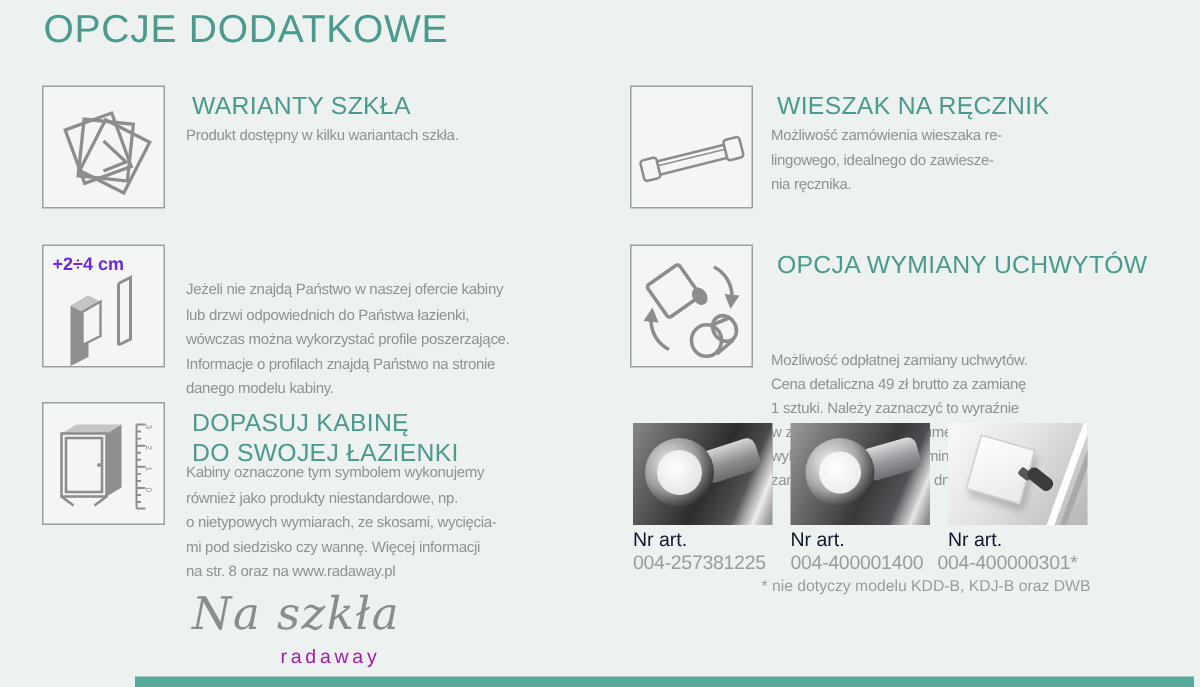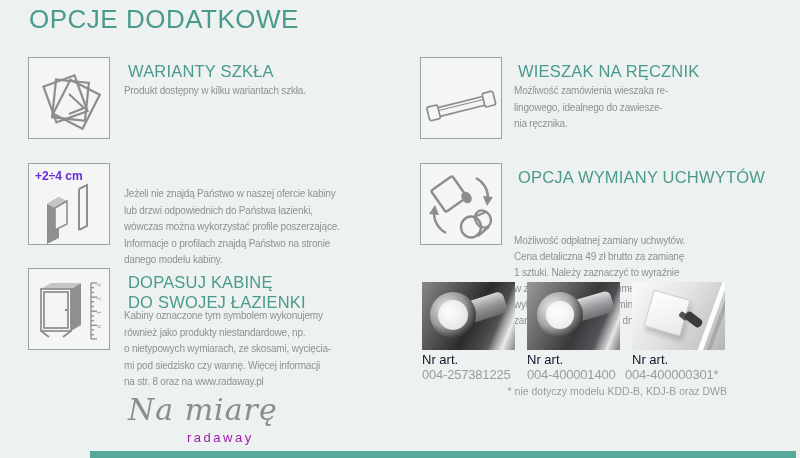--- a/index.html
+++ b/index.html
@@ -102,21 +102,21 @@
     </svg>
   </div>
   <h2 class="h" style="left:124px;top:269px;">DOPASUJ KABINĘ
 DO SWOJEJ ŁAZIENKI</h2>
   <p class="b" style="left:124px;top:308px;">Kabiny oznaczone tym symbolem wykonujemy
 również jako produkty niestandardowe, np.
 o nietypowych wymiarach, ze skosami, wycięcia-
 mi pod siedzisko czy wannę. Więcej informacji
 na str. 8 oraz na www.radaway.pl</p>
 
-  <div class="script">Na miarę</div>
+  <div class="script">Na szkła</div>
   <div class="wordmark">radaway</div>
 
   <div class="ibox" style="left:420px;top:57px;">
     <svg width="80" height="80" viewBox="0 0 80 80">
       <g transform="rotate(-14 40 47)" stroke="#8b8e8c" stroke-width="1.7" fill="#f3f6f4">
         <rect x="12" y="44" width="56" height="9" rx="2"></rect>
         <rect x="6" y="41" width="11" height="14" rx="2"></rect>
         <rect x="63" y="41" width="11" height="14" rx="2"></rect>
         <line x1="17" y1="47" x2="63" y2="47" stroke-width="1"></line>
       </g>

